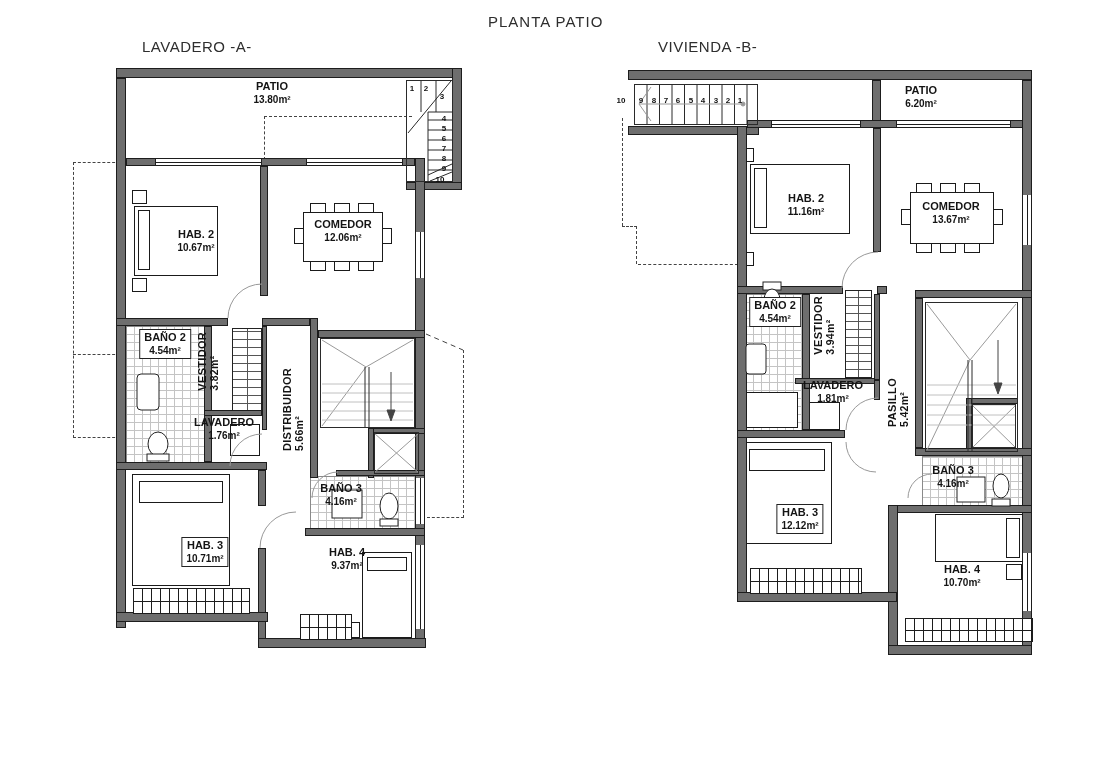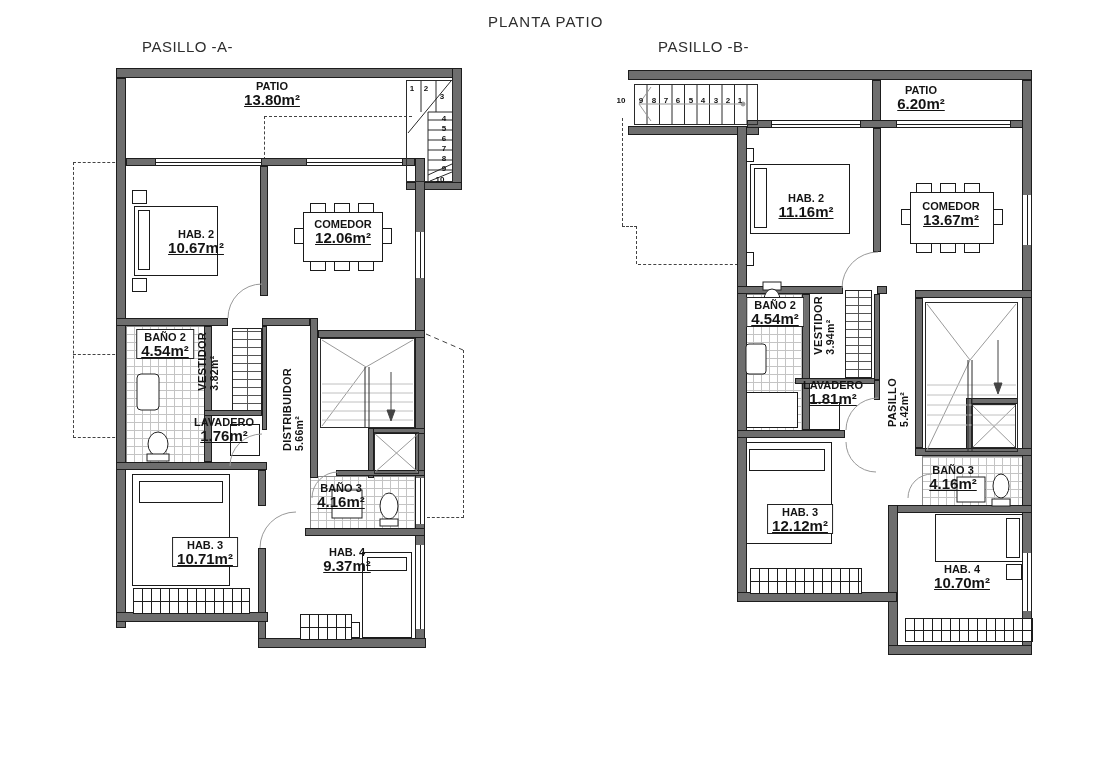--- a/index.html
+++ b/index.html
@@ -24,36 +24,36 @@
   .closet{position:absolute;border:1px solid #222;box-sizing:border-box;z-index:2;background:#fff;
         background-image:repeating-linear-gradient(0deg,transparent 0,transparent 7px,#555 7px,#555 8px),
         linear-gradient(#555,#555);
         background-size:100% 100%,1px 100%;background-position:0 0,center;background-repeat:repeat,no-repeat;}
   .furn{position:absolute;border:1px solid #1a1a1a;background:#fff;box-sizing:border-box;z-index:2;}
   .pillow{position:absolute;border:1px solid #1a1a1a;background:#fff;box-sizing:border-box;}
   .dsh{position:absolute;border-top:1px dashed #444;z-index:2;height:0;}
   .dsv{position:absolute;border-left:1px dashed #444;z-index:2;width:0;}
   .lbl{position:absolute;z-index:6;text-align:center;font-weight:bold;font-size:11px;line-height:13px;
        color:#141414;white-space:nowrap;transform:translateX(-50%);}
-  .lbl .a{font-size:15px;text-decoration:underline;}
+  .lbl .a{font-size:10px;}
   .lblbox{background:#fff;border:1px solid #222;padding:1px 4px;}
   .vlbl{position:absolute;z-index:6;display:flex;flex-direction:row;font-weight:bold;color:#141414;}
   .vlbl span{writing-mode:vertical-rl;transform:rotate(180deg);font-size:11px;letter-spacing:.3px;white-space:nowrap;}
   .vlbl .a{font-size:10.5px;}
   .num{position:absolute;z-index:6;font-weight:bold;font-size:8px;color:#111;width:12px;text-align:center;line-height:9px;}
   svg.lines{position:absolute;left:0;top:0;z-index:5;pointer-events:none;}
 </style>
 </head>
 <body>
 
 <div class="canvas">
 
   <div class="hdr title" style="left:488px;top:13px">PLANTA PATIO</div>
-  <div class="hdr" style="left:142px;top:38px">PASILLO -A-</div>
-  <div class="hdr" style="left:658px;top:38px">PASILLO -B-</div>
+  <div class="hdr" style="left:142px;top:38px">LAVADERO -A-</div>
+  <div class="hdr" style="left:658px;top:38px">VIVIENDA -B-</div>
 
   <div>
 
     <i class="w" style="left:116px;top:68px;width:346px;height:10px"></i>
     <i class="w" style="left:452px;top:68px;width:10px;height:122px"></i>
     <i class="w" style="left:406px;top:182px;width:56px;height:8px"></i>
     <i class="w" style="left:116px;top:78px;width:10px;height:550px"></i>
     <i class="w" style="left:126px;top:158px;width:30px;height:8px"></i>
     <i class="winh" style="left:156px;top:158px;width:105px;height:8px"></i>
     <i class="w" style="left:261px;top:158px;width:46px;height:8px"></i>

